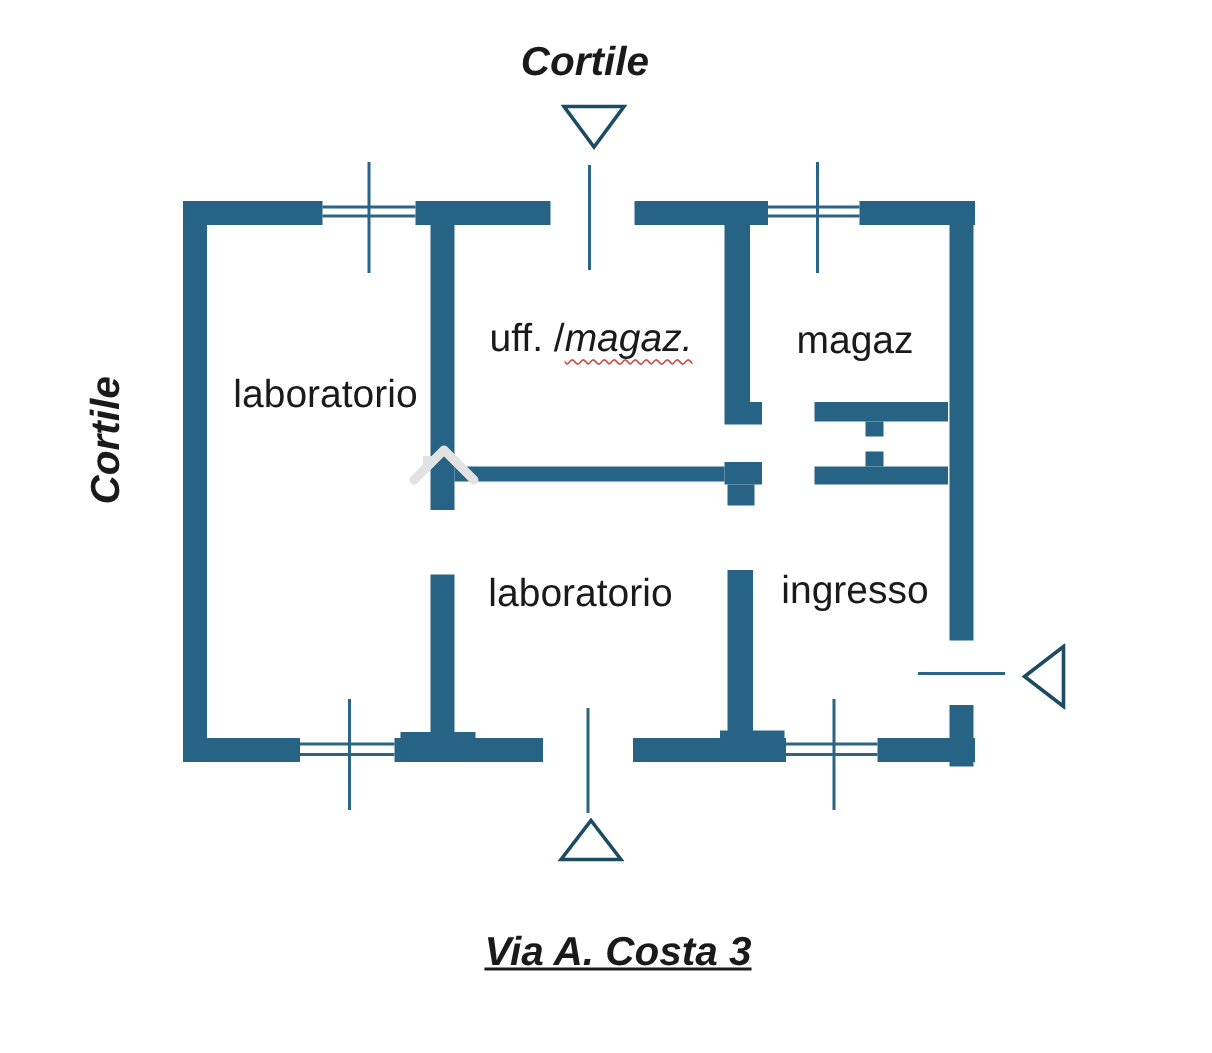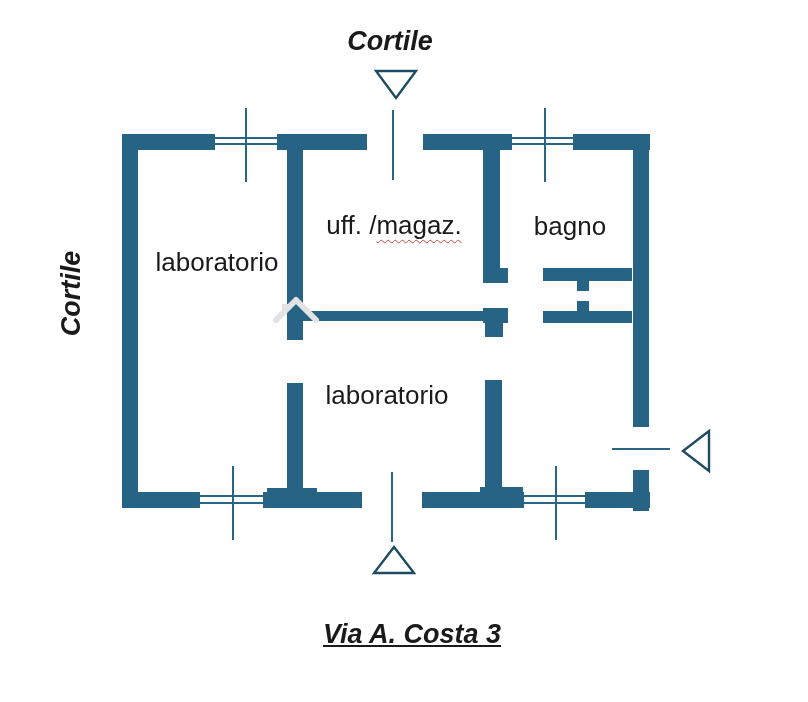--- a/index.html
+++ b/index.html
@@ -16,21 +16,21 @@
     font-size:26px;line-height:1.1;text-align:center;z-index:3;white-space:nowrap;
   }
   .outside-label{
     position:absolute;color:var(--label-text,#111111);
     font-size:27px;font-weight:bold;font-style:italic;text-align:center;z-index:3;white-space:nowrap;
   }
   .rotated{transform:rotate(-90deg);transform-origin:center center;}
   .misspelled{
     text-decoration:underline;text-decoration-style:wavy;
     text-decoration-color:var(--spellcheck-underline,#c84a44);
-    text-decoration-thickness:1px;text-underline-offset:5px;
+    text-decoration-thickness:1px;text-underline-offset:5px;font-style:italic;
   }
   .triangle{position:absolute;color:var(--triangle,#1d4b64);z-index:2;}
   .watermark{
     position:absolute;left:150px;top:302px;width:500px;height:110px;
     text-align:center;font-size:78px;font-weight:bold;letter-spacing:2px;
     color:transparent;-webkit-text-stroke:2px var(--watermark,#e2e2e2);
     z-index:2;user-select:none;
   }
   .roof-icon{position:absolute;left:270px;top:292px;z-index:2;color:var(--watermark,#e2e2e2);}
 </style>
@@ -97,16 +97,17 @@
     <polyline points="6,28 26,8 46,28" fill="none" stroke="currentColor" stroke-width="6" stroke-linecap="round" stroke-linejoin="round"></polyline>
     <rect x="12" y="12" width="7" height="7" fill="currentColor"></rect>
   </svg>
 
   <div class="outside-label" style="left:300px;top:26px;width:180px;">Cortile</div>
   <div class="outside-label rotated" style="left:16px;top:278px;width:110px;">Cortile</div>
   <div class="outside-label" style="left:262px;top:619px;width:300px;text-decoration:underline;">Via A. Costa 3</div>
 
   <div class="label" style="left:117px;top:248px;width:200px;">laboratorio</div>
   <div class="label" style="left:294px;top:211px;width:200px;"><span>uff. /</span><span class="misspelled">magaz.</span></div>
-  <div class="label" style="left:495px;top:212px;width:150px;">bagno</div>
+  <div class="label" style="left:495px;top:212px;width:150px;">magaz</div>
   <div class="label" style="left:287px;top:381px;width:200px;">laboratorio</div>
+  <div class="label" style="left:495px;top:379px;width:150px;">ingresso</div>
 
 </div>
 
 </body></html>

